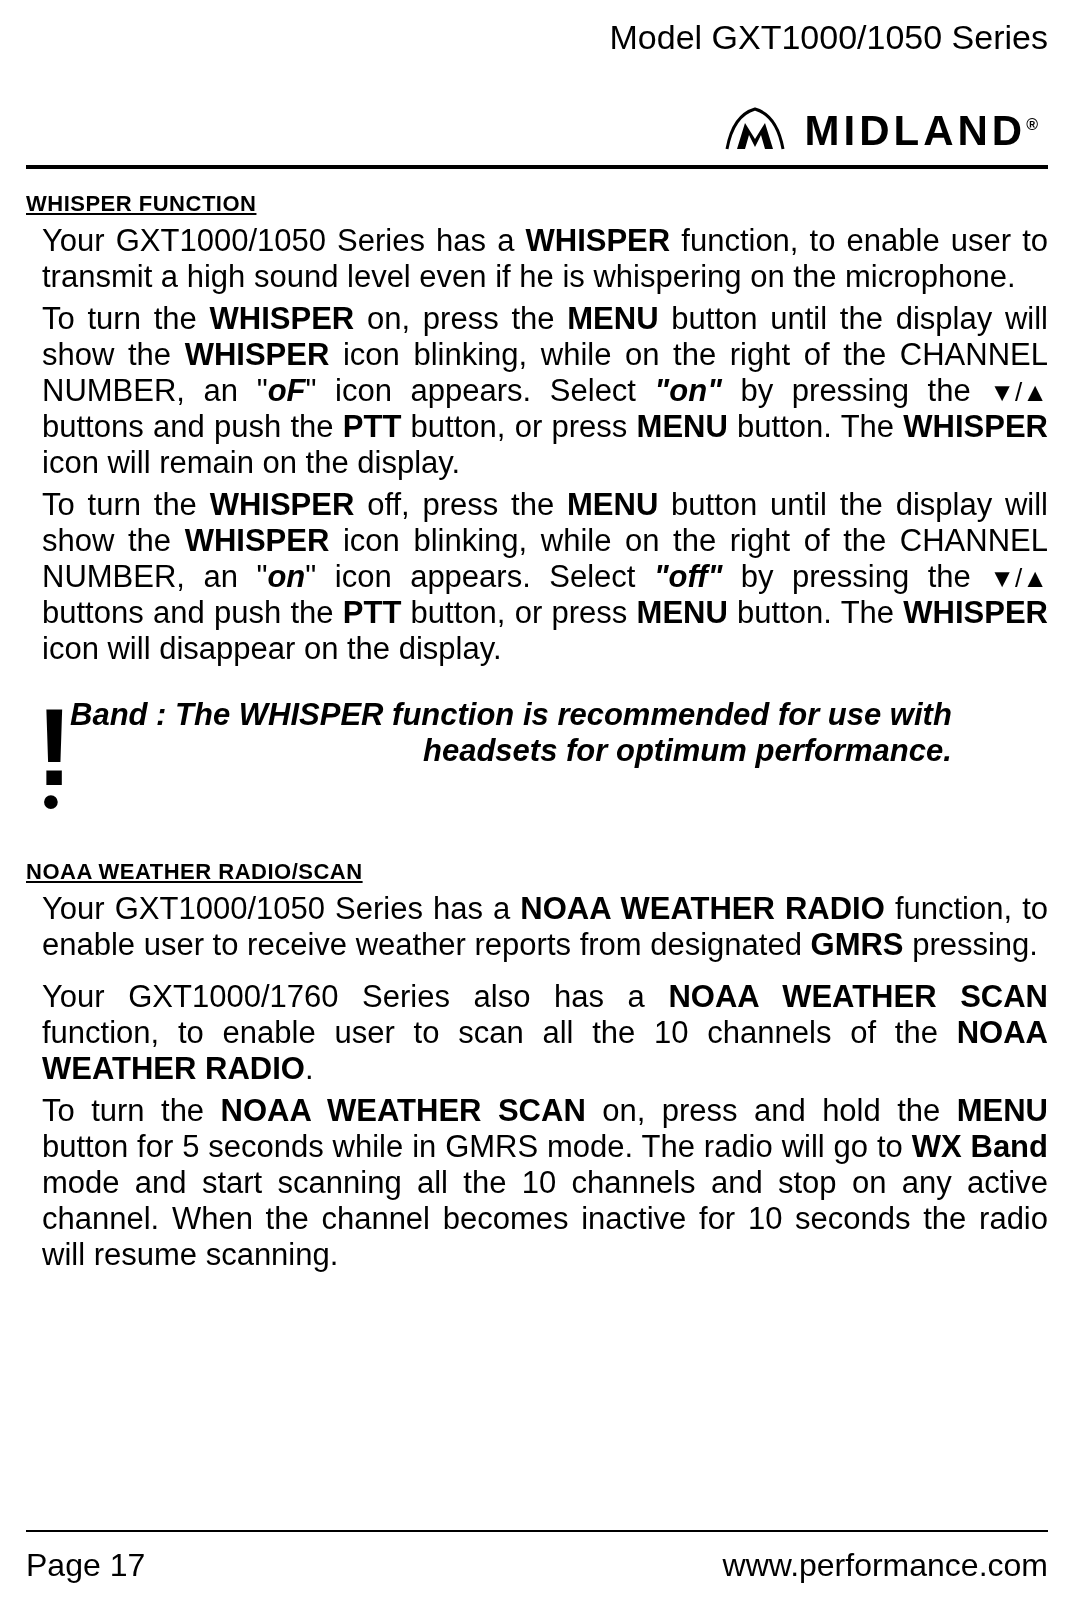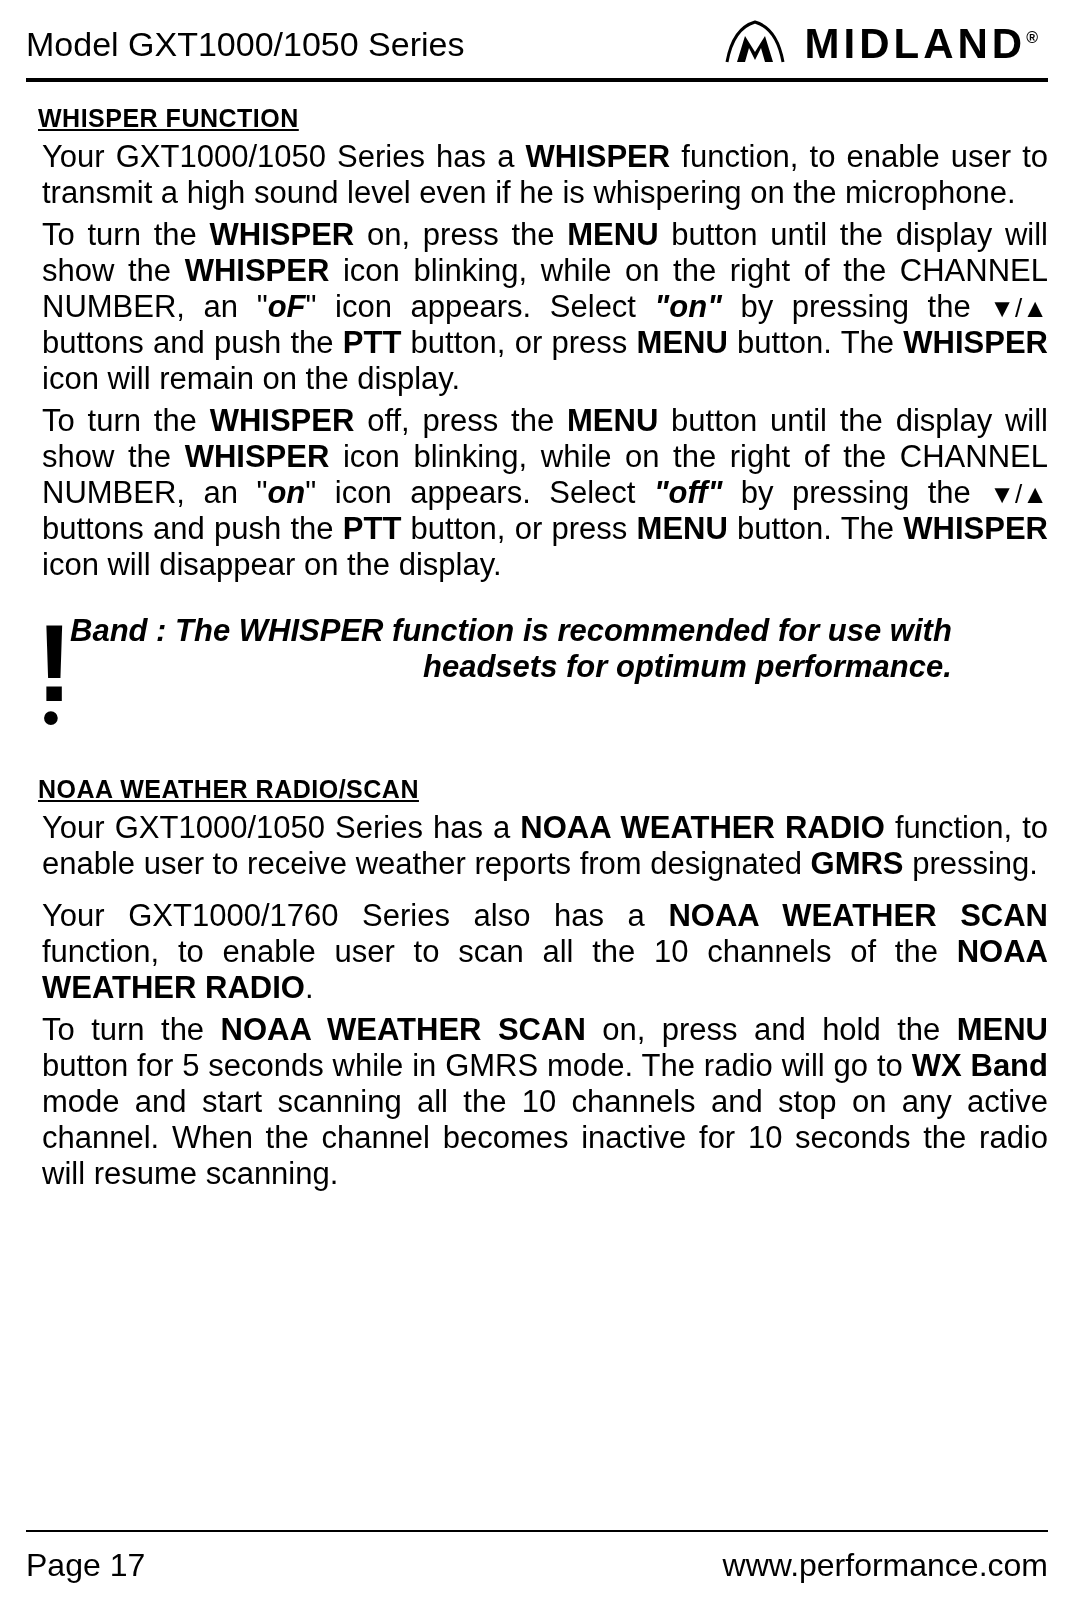--- a/index.html
+++ b/index.html
@@ -13,53 +13,55 @@
   }
   .page {
     width: 1074px;
     min-height: 1602px;
     padding: 18px 26px 28px 26px;
     position: relative;
   }
   .header-row {
     display: flex;
     justify-content: space-between;
-    align-items: center;
+    align-items: flex-end;
     margin-bottom: 8px;
+    flex-direction: column;
   }
   .header-row h2 {
     font-size: 34px;
     font-weight: 400;
     margin: 0;
   }
   .brand-logo {
     display: flex;
     align-items: center;
     gap: 18px;
     padding-right: 6px;
+    margin-top: 48px;
   }
   .brand-text {
     font-size: 42px;
     font-weight: 900;
     letter-spacing: 4px;
   }
   .brand-text .r {
     font-size: 16px;
     vertical-align: super;
   }
   .hr-top {
     border: none;
     border-top: 4px solid #000;
     margin: 0 0 22px 0;
   }
   .section-title {
-    font-size: 25px;
+    font-size: 22px;
     font-weight: 700;
     text-decoration: underline;
-    margin: 0 0 6px 12px;
+    margin: 0 0 6px 0;
     letter-spacing: 0.5px;
   }
   .body {
     font-size: 31px;
     line-height: 36px;
     margin: 0 0 6px 16px;
     text-align: justify;
   }
   .b { font-weight: 700; }
   .bi { font-weight: 700; font-style: italic; }

